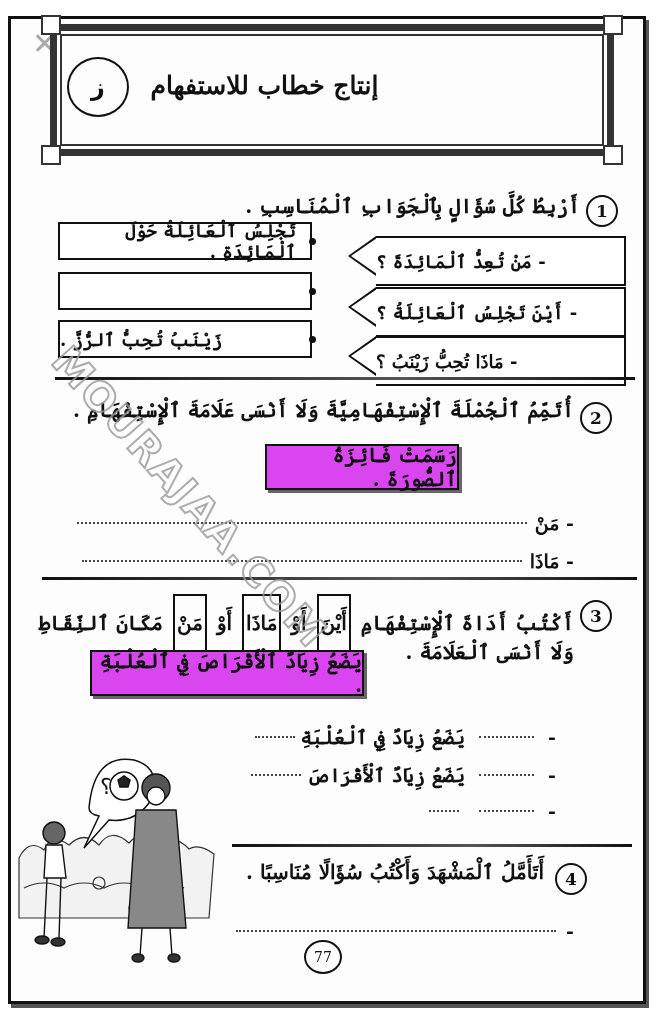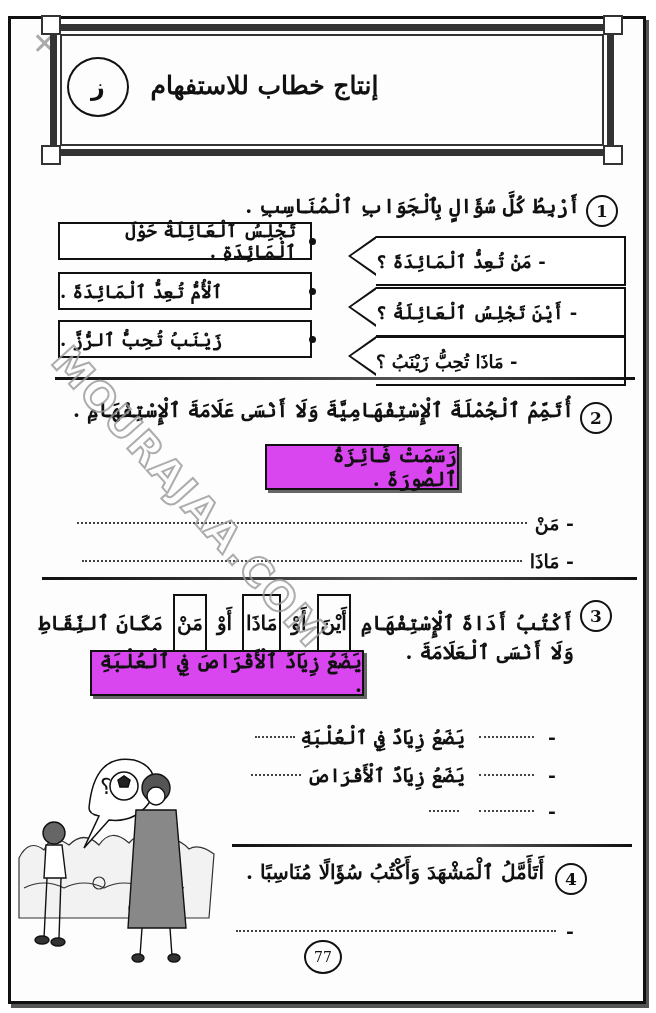--- a/index.html
+++ b/index.html
@@ -53,21 +53,20 @@
 
 <div class="qtag" style="left:376px;top:236px;">- مَنْ تُعِدُّ ٱلْمَائِدَةَ ؟</div>
 <div class="qtag" style="left:376px;top:287px;">- أَيْنَ تَجْلِسُ ٱلْعَائِلَةُ ؟</div>
 <div class="qtag" style="left:376px;top:336px;">- مَاذَا تُحِبُّ زَيْنَبُ ؟</div>
 
 <div class="abox" style="left:58px;top:222px;">
   <span>تَجْلِسُ ٱلْعَائِلَةُ حَوْلَ ٱلْمَائِدَةِ .</span>
   <span class="dot"></span>
 </div>
 <div class="abox" style="left:58px;top:272px;">
-  <span>ٱلْأُمُّ تُعِدُّ ٱلْمَائِدَةَ .</span>
   <span class="dot"></span>
 </div>
 <div class="abox" style="left:58px;top:320px;">
   <span>زَيْنَبُ تُحِبُّ ٱلرُّزَّ .</span>
   <span class="dot"></span>
 </div>
 
 <div class="divider" style="left:55px;top:377px;width:580px;"></div>
 
 <div class="num" style="left:580px;top:402px;">2</div>

